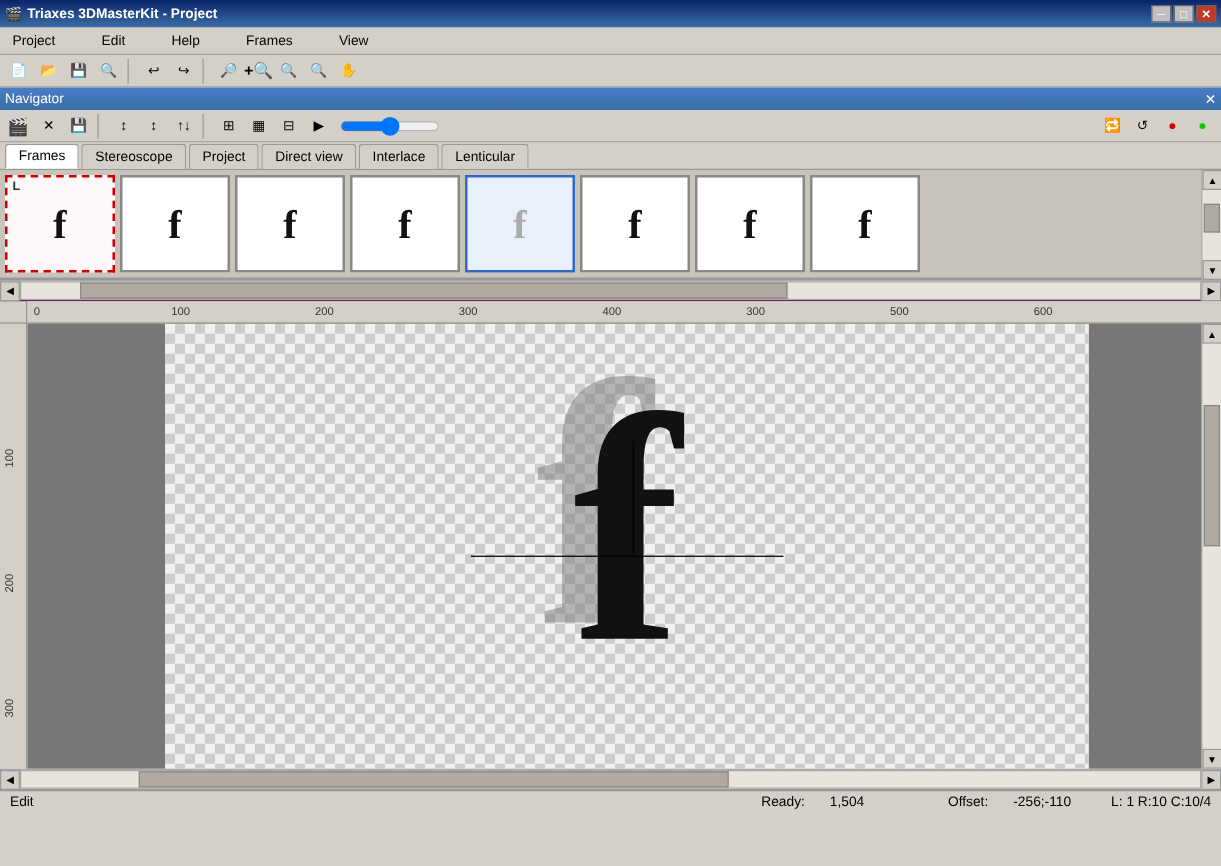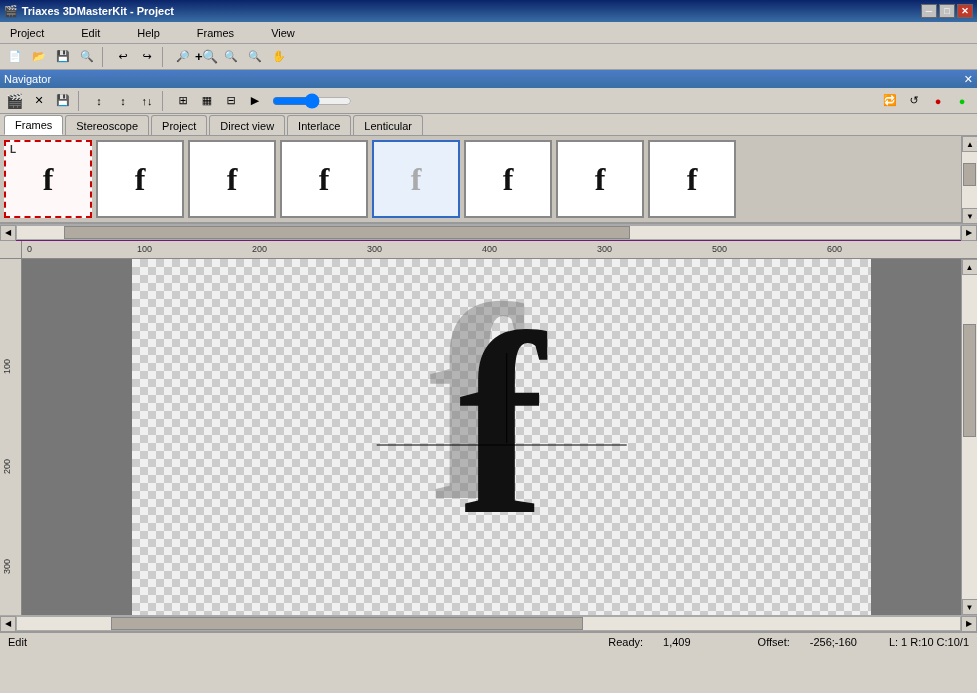--- a/index.html
+++ b/index.html
@@ -336,17 +336,17 @@
       <div class="h-scroll-thumb" style="left:10%; width:50%;"></div>
     </div>
     <div class="h-scroll-btn">▶</div>
   </div>
 </div>
 
 <div id="status-bar">
   <span>Edit</span>
   <span style="flex:1;"></span>
   <span>Ready:</span>
-  <span>1,409</span>
+  <span>1,504</span>
   <span style="margin-left:12px;padding-left:35px;">Offset:</span>
-  <span>-256;-160</span>
-  <span style="margin-left:12px;">L: 1  R:10  C:10/1</span>
+  <span>-256;-110</span>
+  <span style="margin-left:12px;">L: 1  R:10  C:10/4</span>
 </div>
 
 </body></html>

